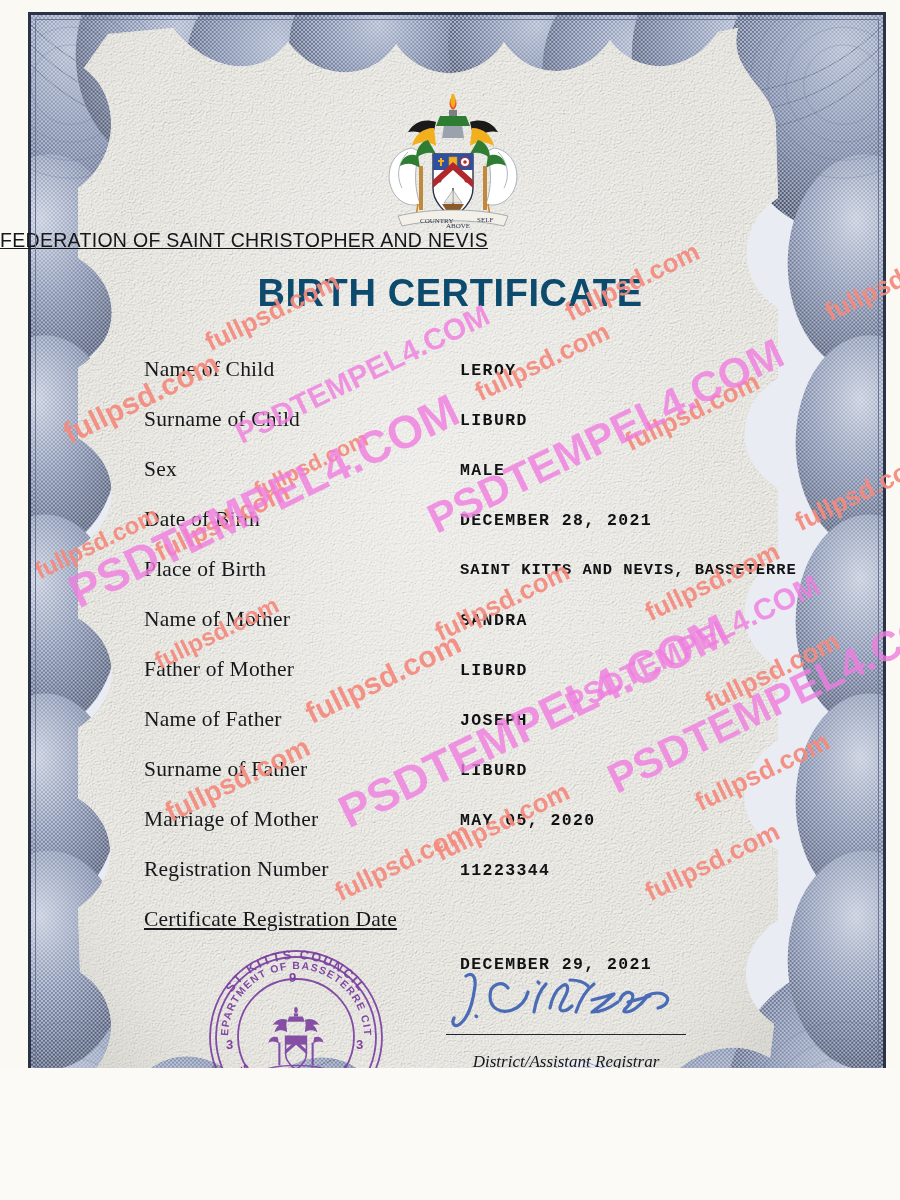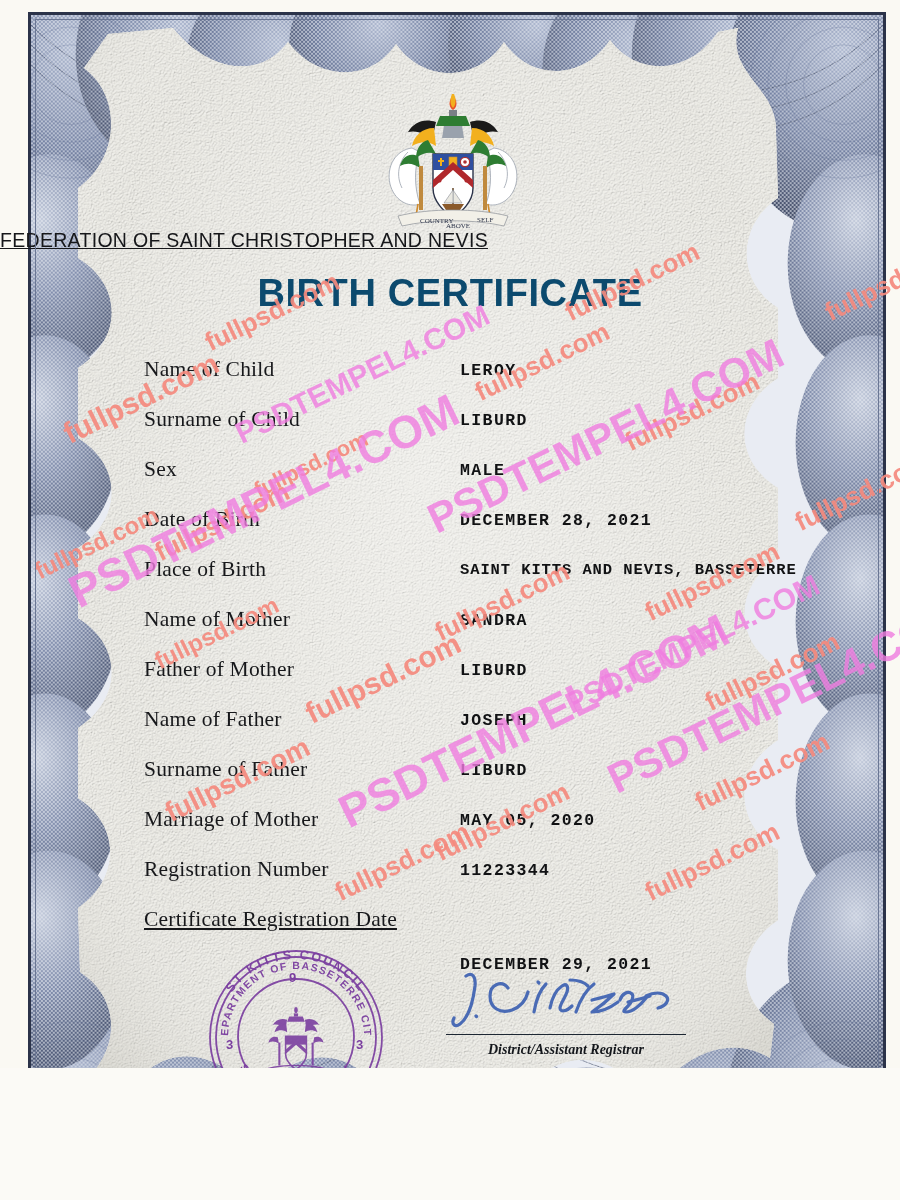--- a/index.html
+++ b/index.html
@@ -120,24 +120,24 @@
     position:absolute;left:446px;top:972px;width:250px;z-index:6;
   }
   .sig-mark{
     position:relative;height:62px;
   }
   .sig-mark svg{position:absolute;left:-4px;top:-6px;width:240px;height:76px;}
   .sig-line{
     width:240px;height:0;border-top:1.6px solid #1d2733;
   }
   .sig-caption{
-    margin-top:7px;width:240px;text-align:center;
+    margin-top:17px;width:240px;text-align:center;
     font-family:"Liberation Serif", serif;
-    font-style:italic;font-weight:bold;
-    font-size:14px;color:#14171c;
+    font-style:italic;font-weight:normal;
+    font-size:17px;color:#14171c;
   }
 
   
   .wm-layer{
     position:absolute;left:0;top:0;width:900px;height:1200px;
     z-index:6;pointer-events:none;overflow:hidden;
   }
   .wm{
     position:absolute;
     white-space:nowrap;

